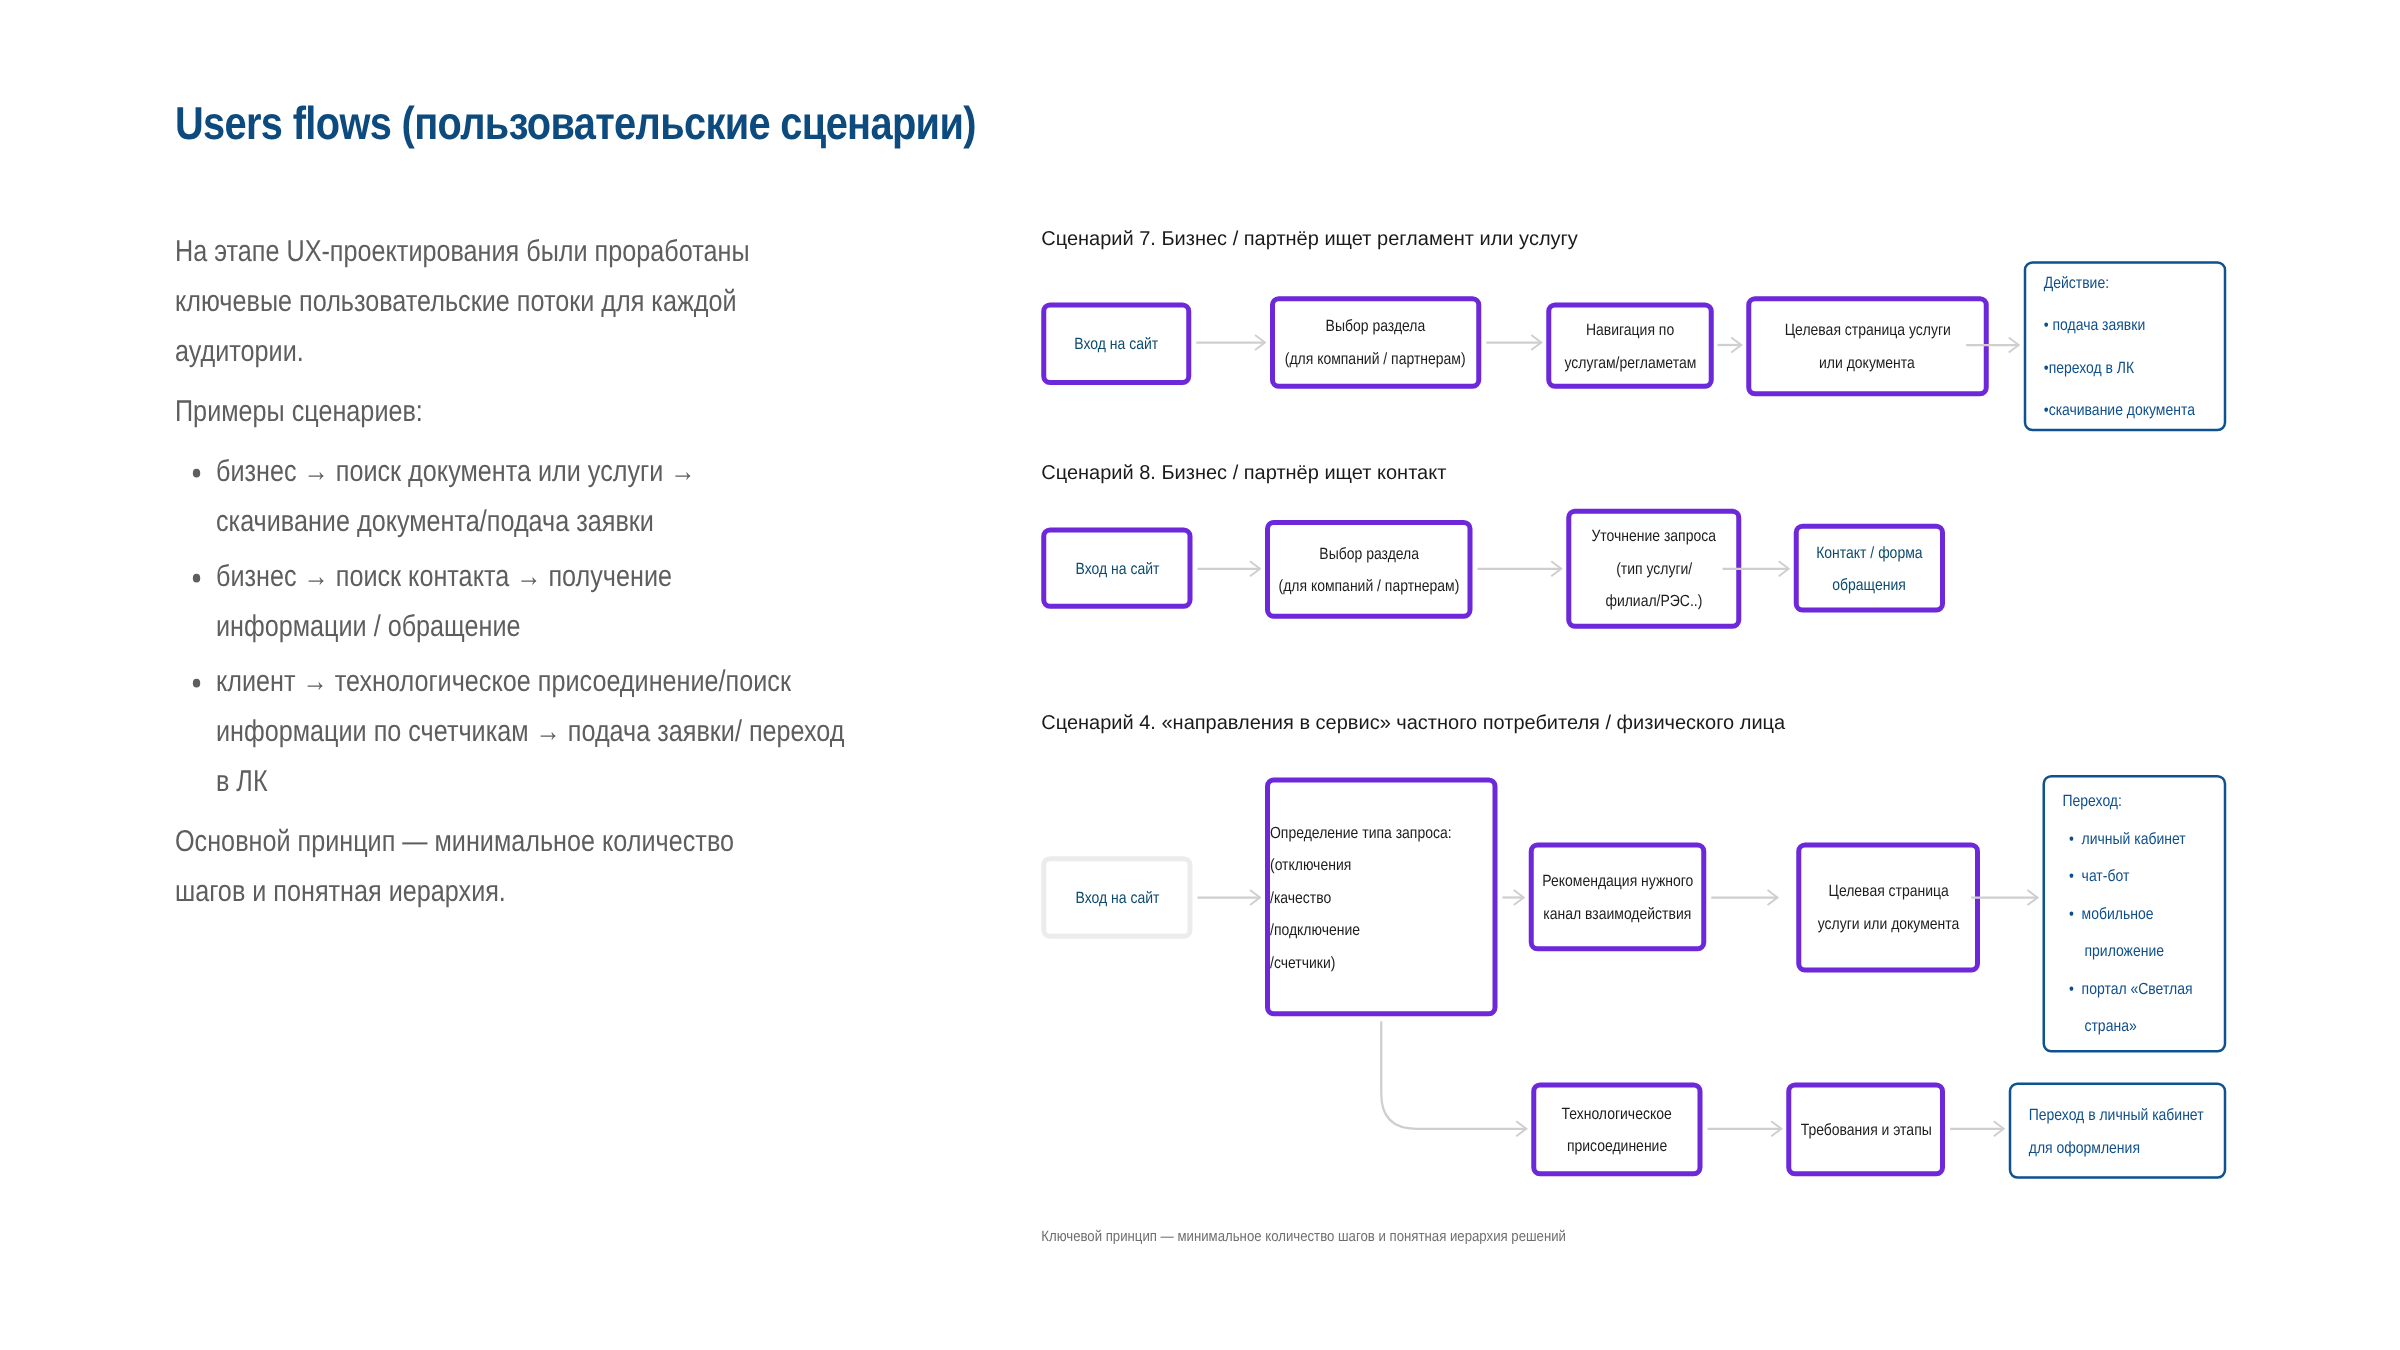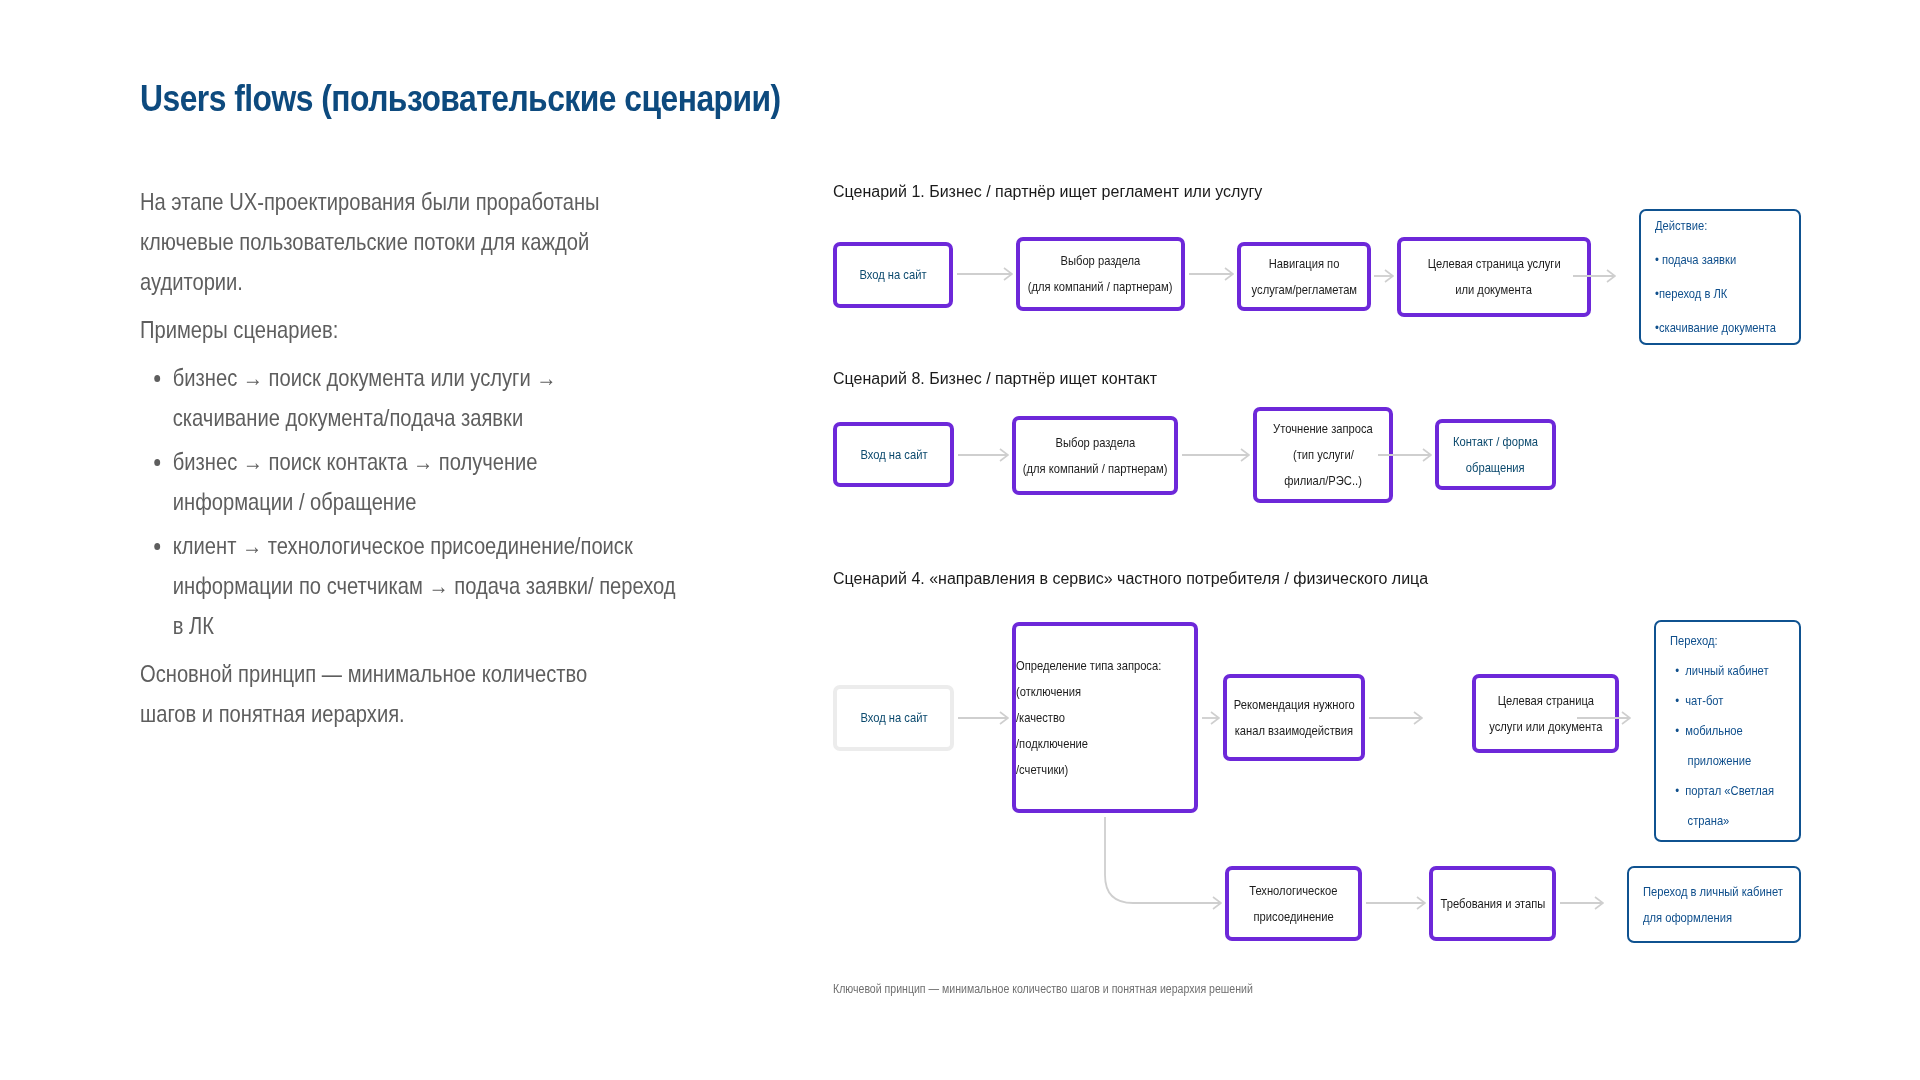--- a/index.html
+++ b/index.html
@@ -37,21 +37,21 @@
     position: absolute; border: 4px solid #6d28d9; border-radius: 7px;
     background: #fff; display: flex; flex-direction: column;
     justify-content: center; align-items: center; text-align: center;
     font-size: 13px; line-height: 26px; color: #1c1c1c;
   }
   .box .t { transform: scaleX(0.86); white-space: nowrap; }
   .box.light { border-color: #ececec; }
   .box.blue-text { color: #0c4a6e; }
   .box.final {
     border: 2px solid #0f5290; color: #0f4f8c;
-    align-items: flex-start; text-align: left; padding-left: 14px; margin-left: 20px;
+    align-items: flex-start; text-align: left; padding-left: 14px;
   }
   .box.final .t { transform-origin: left center; }
   .box.left-align { align-items: flex-start; text-align: left; padding-left: 0; }
   .box.left-align .t { transform-origin: left center; }
 
   .footnote {
     position: absolute; left: 833px; top: 982px; font-size: 12px;
     color: #6f6f6f; white-space: nowrap;
     transform: scaleX(0.88); transform-origin: left top;
   }
@@ -66,21 +66,21 @@
   <p class="para">На этапе UX-проектирования были проработаны ключевые пользовательские потоки для каждой аудитории.</p>
   <p>Примеры сценариев:</p>
   <ul>
     <li class="para">бизнес → поиск документа или услуги → скачивание документа/подача заявки</li>
     <li class="para">бизнес → поиск контакта → получение информации / обращение</li>
     <li style="width:640px">клиент → технологическое присоединение/поиск информации по счетчикам → подача заявки/ переход в ЛК</li>
   </ul>
   <p class="para">Основной принцип — минимальное количество шагов и понятная иерархия.</p>
 </div>
 
-<div class="scen-title" style="top:183px">Сценарий 1. Бизнес / партнёр ищет регламент или услугу</div>
+<div class="scen-title" style="top:183px">Сценарий 7. Бизнес / партнёр ищет регламент или услугу</div>
 
 <div class="box blue-text" style="left:833px;top:242px;width:120px;height:66px">
   <span class="t">Вход на сайт</span>
 </div>
 <div class="box" style="left:1016px;top:237px;width:169px;height:74px">
   <span class="t">Выбор раздела</span>
   <span class="t">(для компаний / партнерам)</span>
 </div>
 <div class="box" style="left:1237px;top:242px;width:134px;height:69px">
   <span class="t">Навигация по</span>
@@ -125,21 +125,21 @@
   <span class="t">Определение типа запроса:</span>
   <span class="t">(отключения</span>
   <span class="t">/качество</span>
   <span class="t">/подключение</span>
   <span class="t">/счетчики)</span>
 </div>
 <div class="box" style="left:1223px;top:674px;width:142px;height:87px">
   <span class="t">Рекомендация нужного</span>
   <span class="t">канал взаимодействия</span>
 </div>
-<div class="box" style="left:1472px;top:674px;width:147px;height:79px">
+<div class="box" style="left:1437px;top:674px;width:147px;height:104px">
   <span class="t">Целевая страница</span>
   <span class="t">услуги или документа</span>
 </div>
 <div class="box final" style="left:1634px;top:620px;width:147px;height:222px;line-height:30px;white-space:pre">
   <span class="t">Переход:</span>
   <span class="t" style="white-space:pre;padding-left:6px">•  личный кабинет</span>
   <span class="t" style="white-space:pre;padding-left:6px">•  чат-бот</span>
   <span class="t" style="white-space:pre;padding-left:6px">•  мобильное</span>
   <span class="t" style="white-space:pre;padding-left:6px">    приложение</span>
   <span class="t" style="white-space:pre;padding-left:6px">•  портал «Светлая</span>

